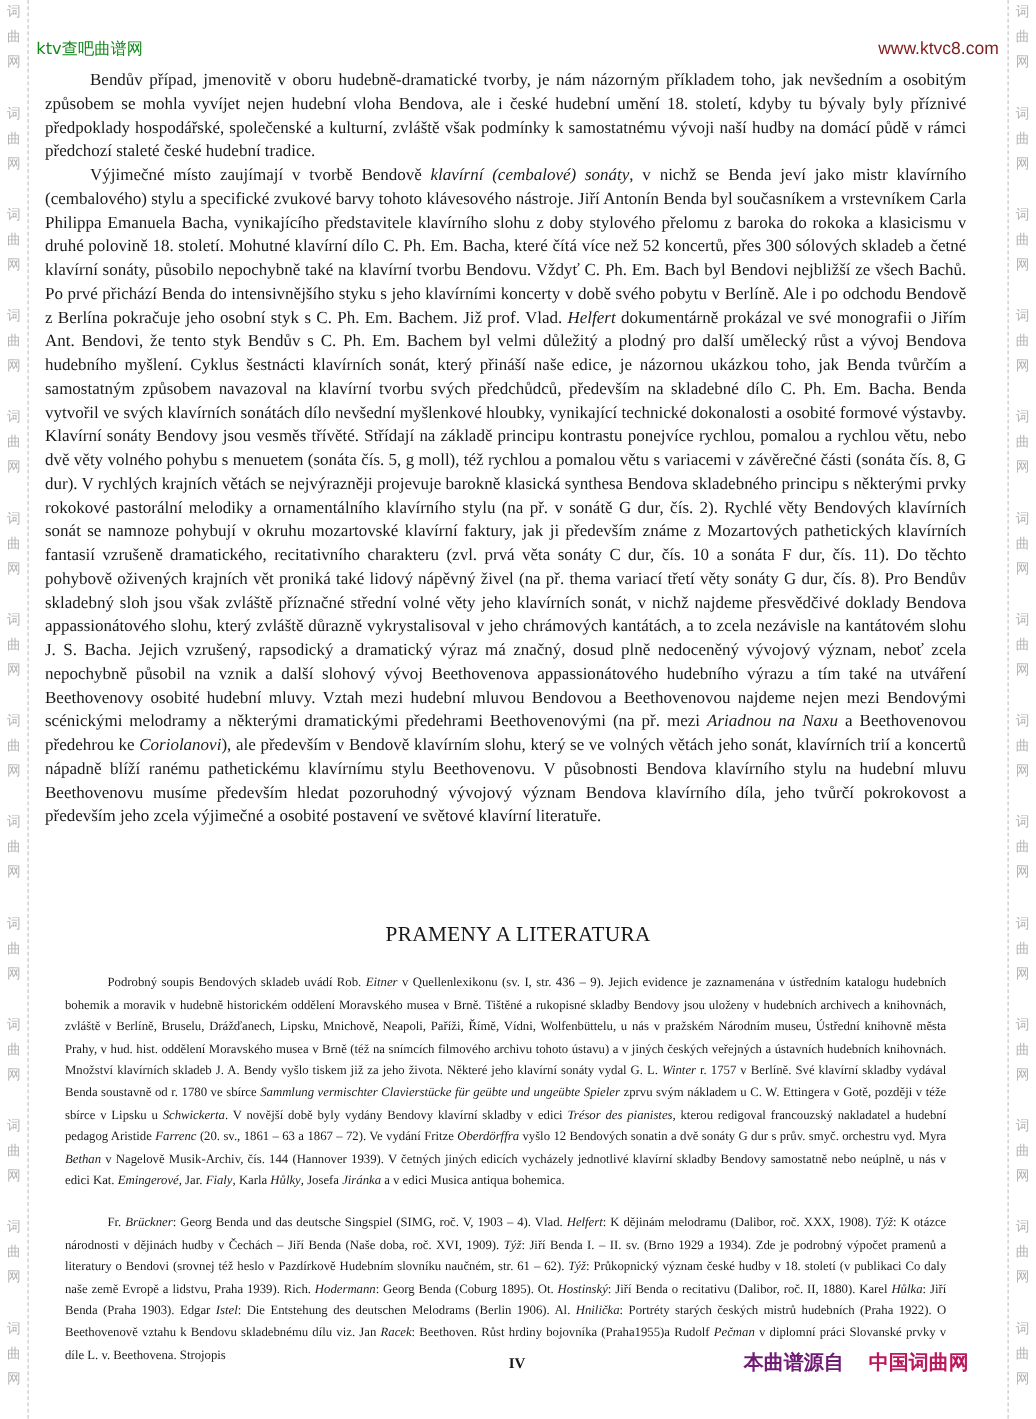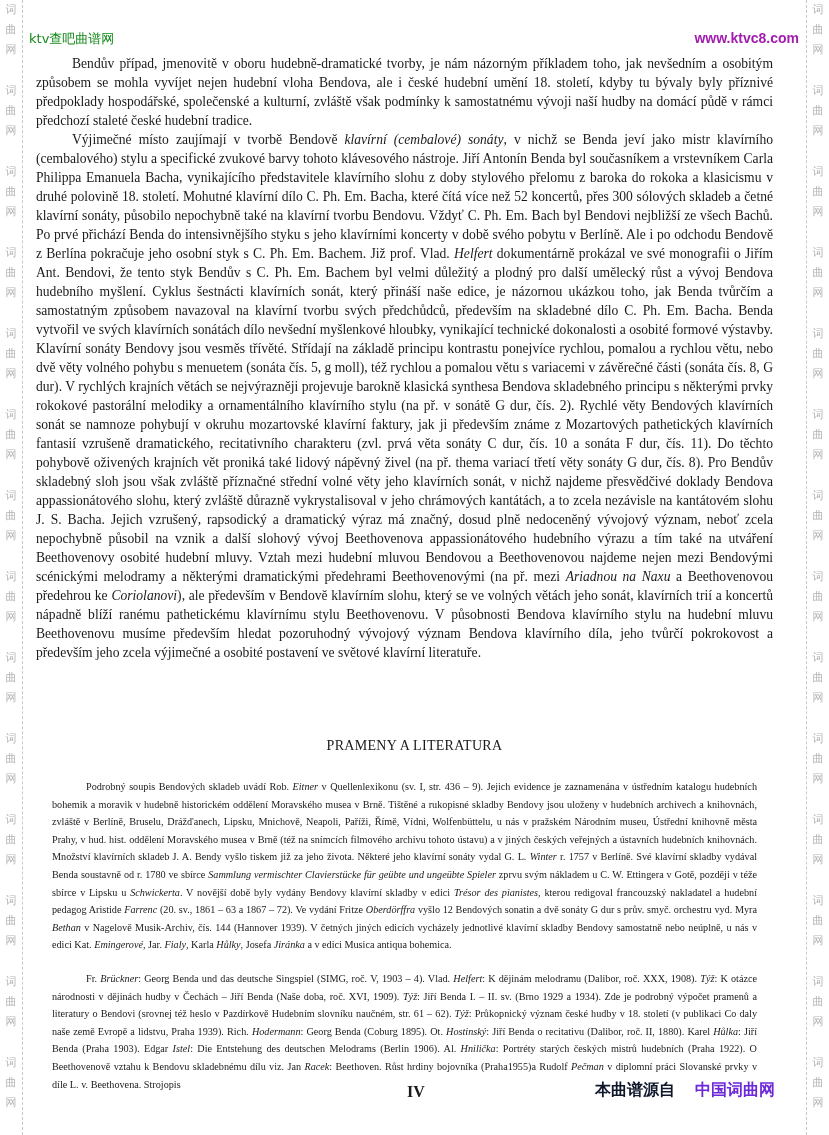--- a/index.html
+++ b/index.html
@@ -7,34 +7,34 @@
          font-family: "Liberation Serif", "DejaVu Serif", serif; color: #1a1a1a; }
   .side { position: absolute; top: 0; bottom: 0; width: 22px; }
   .side.left { left: 0; border-right: 1px dashed #c8c8c8; }
   .side.right { right: 0; width: 22px; border-left: 1px dashed #c8c8c8; }
   .side .wm { display: block; text-align: center; font-family: "DejaVu Sans", sans-serif;
               font-size: 11px; line-height: 13px; color: #b4b4b4; margin-bottom: 21px; padding-top: 0; }
   .side .wm span { display: block; height: 20px; line-height: 20px; }
   .topbar { position: absolute; top: 30px; left: 29px; right: 30px; height: 20px; }
   .topbar .left-brand { position: absolute; left: 0; top: 0; color: #138a1a;
         font-family: "DejaVu Sans", sans-serif; font-size: 13px; }
-  .topbar .right-brand { position: absolute; right: 0; top: 0; color: #a21caf;
-        font-family: "Liberation Sans", sans-serif; font-size: 14px; font-weight: bold; }
+  .topbar .right-brand { position: absolute; right: 0; top: 0; color: #7f1d1d;
+        font-family: "Liberation Sans", sans-serif; font-size: 14px; }
   .content { position: absolute; left: 36px; width: 737px; }
   .body-text { top: 54px; font-size: 13.6px; line-height: 19px; text-align: justify; }
   .body-text p { margin: 0; text-indent: 36px; }
   .heading { position: absolute; top: 738px; left: 0; right: 0; text-align: center;
-             font-size: 14px; letter-spacing: 0.3px; }
+             font-size: 17px; letter-spacing: 0.3px; }
   .refs { top: 762px; font-size: 10.2px; line-height: 17.6px; text-align: justify; }
   .refs p { margin: 16px; text-indent: 34px; }
-  .folio { position: absolute; top: 1083px; left: 407px; font-size: 16px; font-weight: bold; }
+  .folio { position: absolute; top: 1083px; left: 407px; font-size: 12px; font-weight: bold; }
   .footer-brand { position: absolute; top: 1080px; left: 595px; font-family: "DejaVu Sans", sans-serif;
                   font-size: 16px; font-weight: bold; }
-  .footer-brand .src { color: #0f172a; font-family: Liberation Serif, serif; }
-  .footer-brand .site { color: #6d28d9; margin-left: 20px; }
+  .footer-brand .src { color: #701a75; font-family: Liberation Serif, serif; }
+  .footer-brand .site { color: #be185d; margin-left: 20px; }
   i { }
 </style>
 </head>
 <body>
 
 <div class="side left">
     <div class="wm">
       <span>词</span>
       <span>曲</span>
       <span>网</span>

